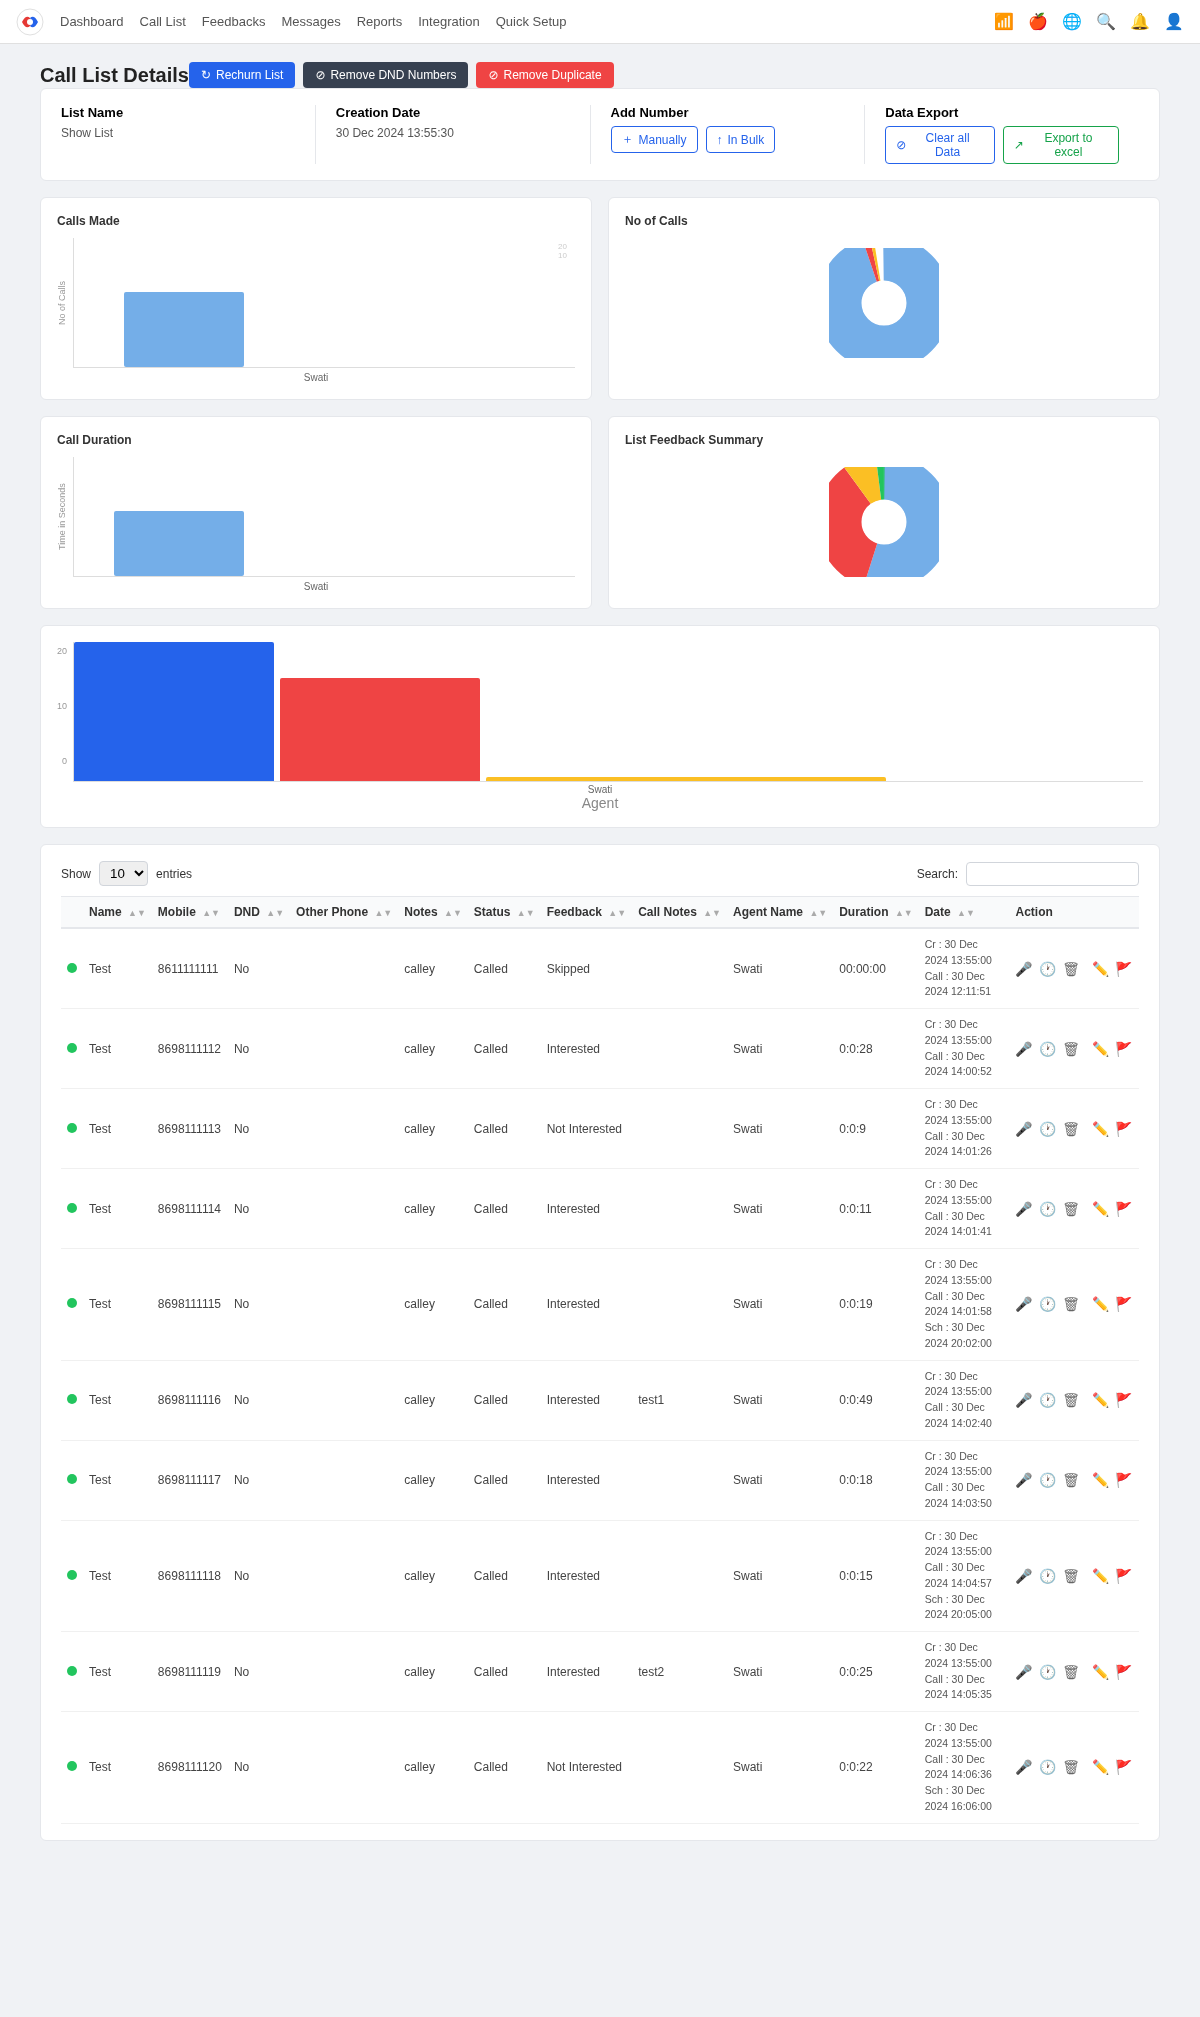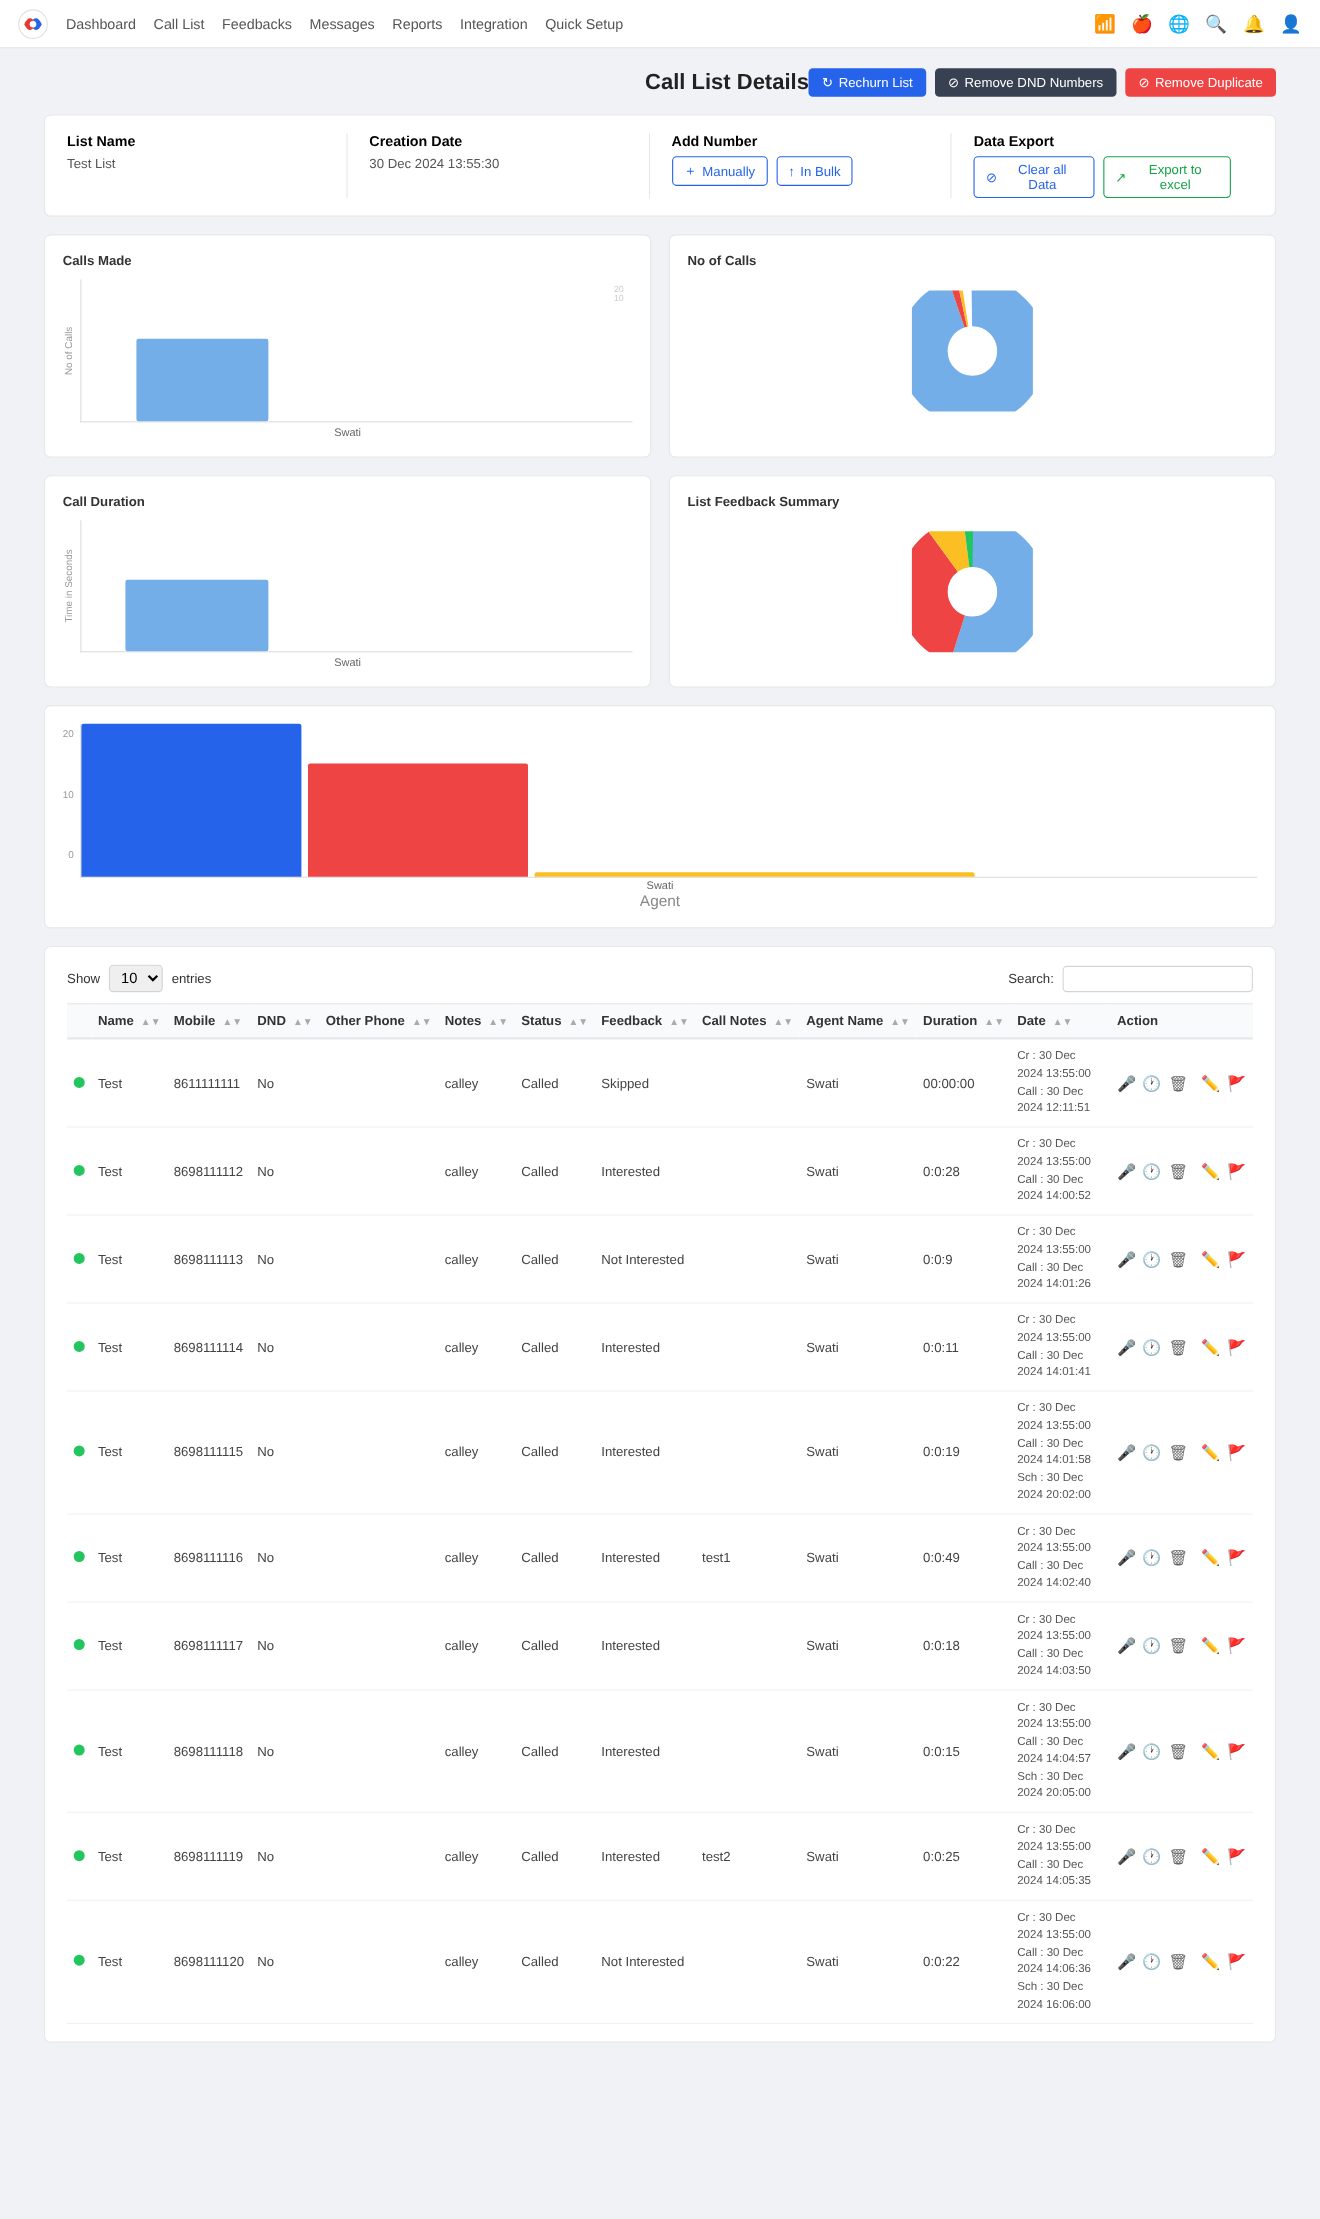--- a/index.html
+++ b/index.html
@@ -18,21 +18,21 @@
     .navbar-logo { width: 28px; height: 28px; margin-right: 16px; }
     .navbar-logo svg { width: 100%; height: 100%; }
     .nav-links { display: flex; gap: 16px; flex: 1; }
     .nav-link { font-size: 13px; color: #555; text-decoration: none; cursor: pointer; padding: 4px 0; }
     .nav-icons { display: flex; gap: 14px; align-items: center; color: #666; font-size: 16px; }
 
     
     .page-content { padding: 18px 20px; max-width: 1160px; margin: 0 auto; }
 
     
-    .page-header { display: flex; align-items: center; justify-content: flex-end; margin-bottom: 16px; }
+    .page-header { display: flex; align-items: center; justify-content: flex-start; }
     .page-title { font-size: 20px; font-weight: 600; color: #222; }
     .header-actions { display: flex; gap: 8px; }
     .btn { display: inline-flex; align-items: center; gap: 5px; padding: 6px 12px; border-radius: 4px; border: none; cursor: pointer; font-size: 12px; font-weight: 500; }
     .btn-blue { background: #2563eb; color: #fff; }
     .btn-dark { background: #374151; color: #fff; }
     .btn-red { background: #ef4444; color: #fff; }
     .btn-outline-blue { background: #fff; color: #2563eb; border: 1px solid #2563eb; }
     .btn-outline-green { background: #fff; color: #16a34a; border: 1px solid #16a34a; }
     .btn-sm { padding: 4px 10px; font-size: 12px; }
 
@@ -137,21 +137,21 @@
         <span>⊘</span>
         <span>Remove Duplicate</span>
       </button>
     </div>
   </div>
 
   <div class="info-card">
     <div class="info-card-row">
       <div class="info-section">
         <div class="info-label">List Name</div>
-        <div class="info-value">Test List</div>
+        <div class="info-value">Show List</div>
       </div>
       <div class="info-section">
         <div class="info-label">Creation Date</div>
         <div class="info-value">30 Dec 2024 13:55:30</div>
       </div>
       <div class="info-section">
         <div class="info-label">Add Number</div>
         <div style="display:flex;gap:8px;margin-top:6px;">
           <button class="btn btn-outline-blue btn-sm">
             <span>＋</span>

